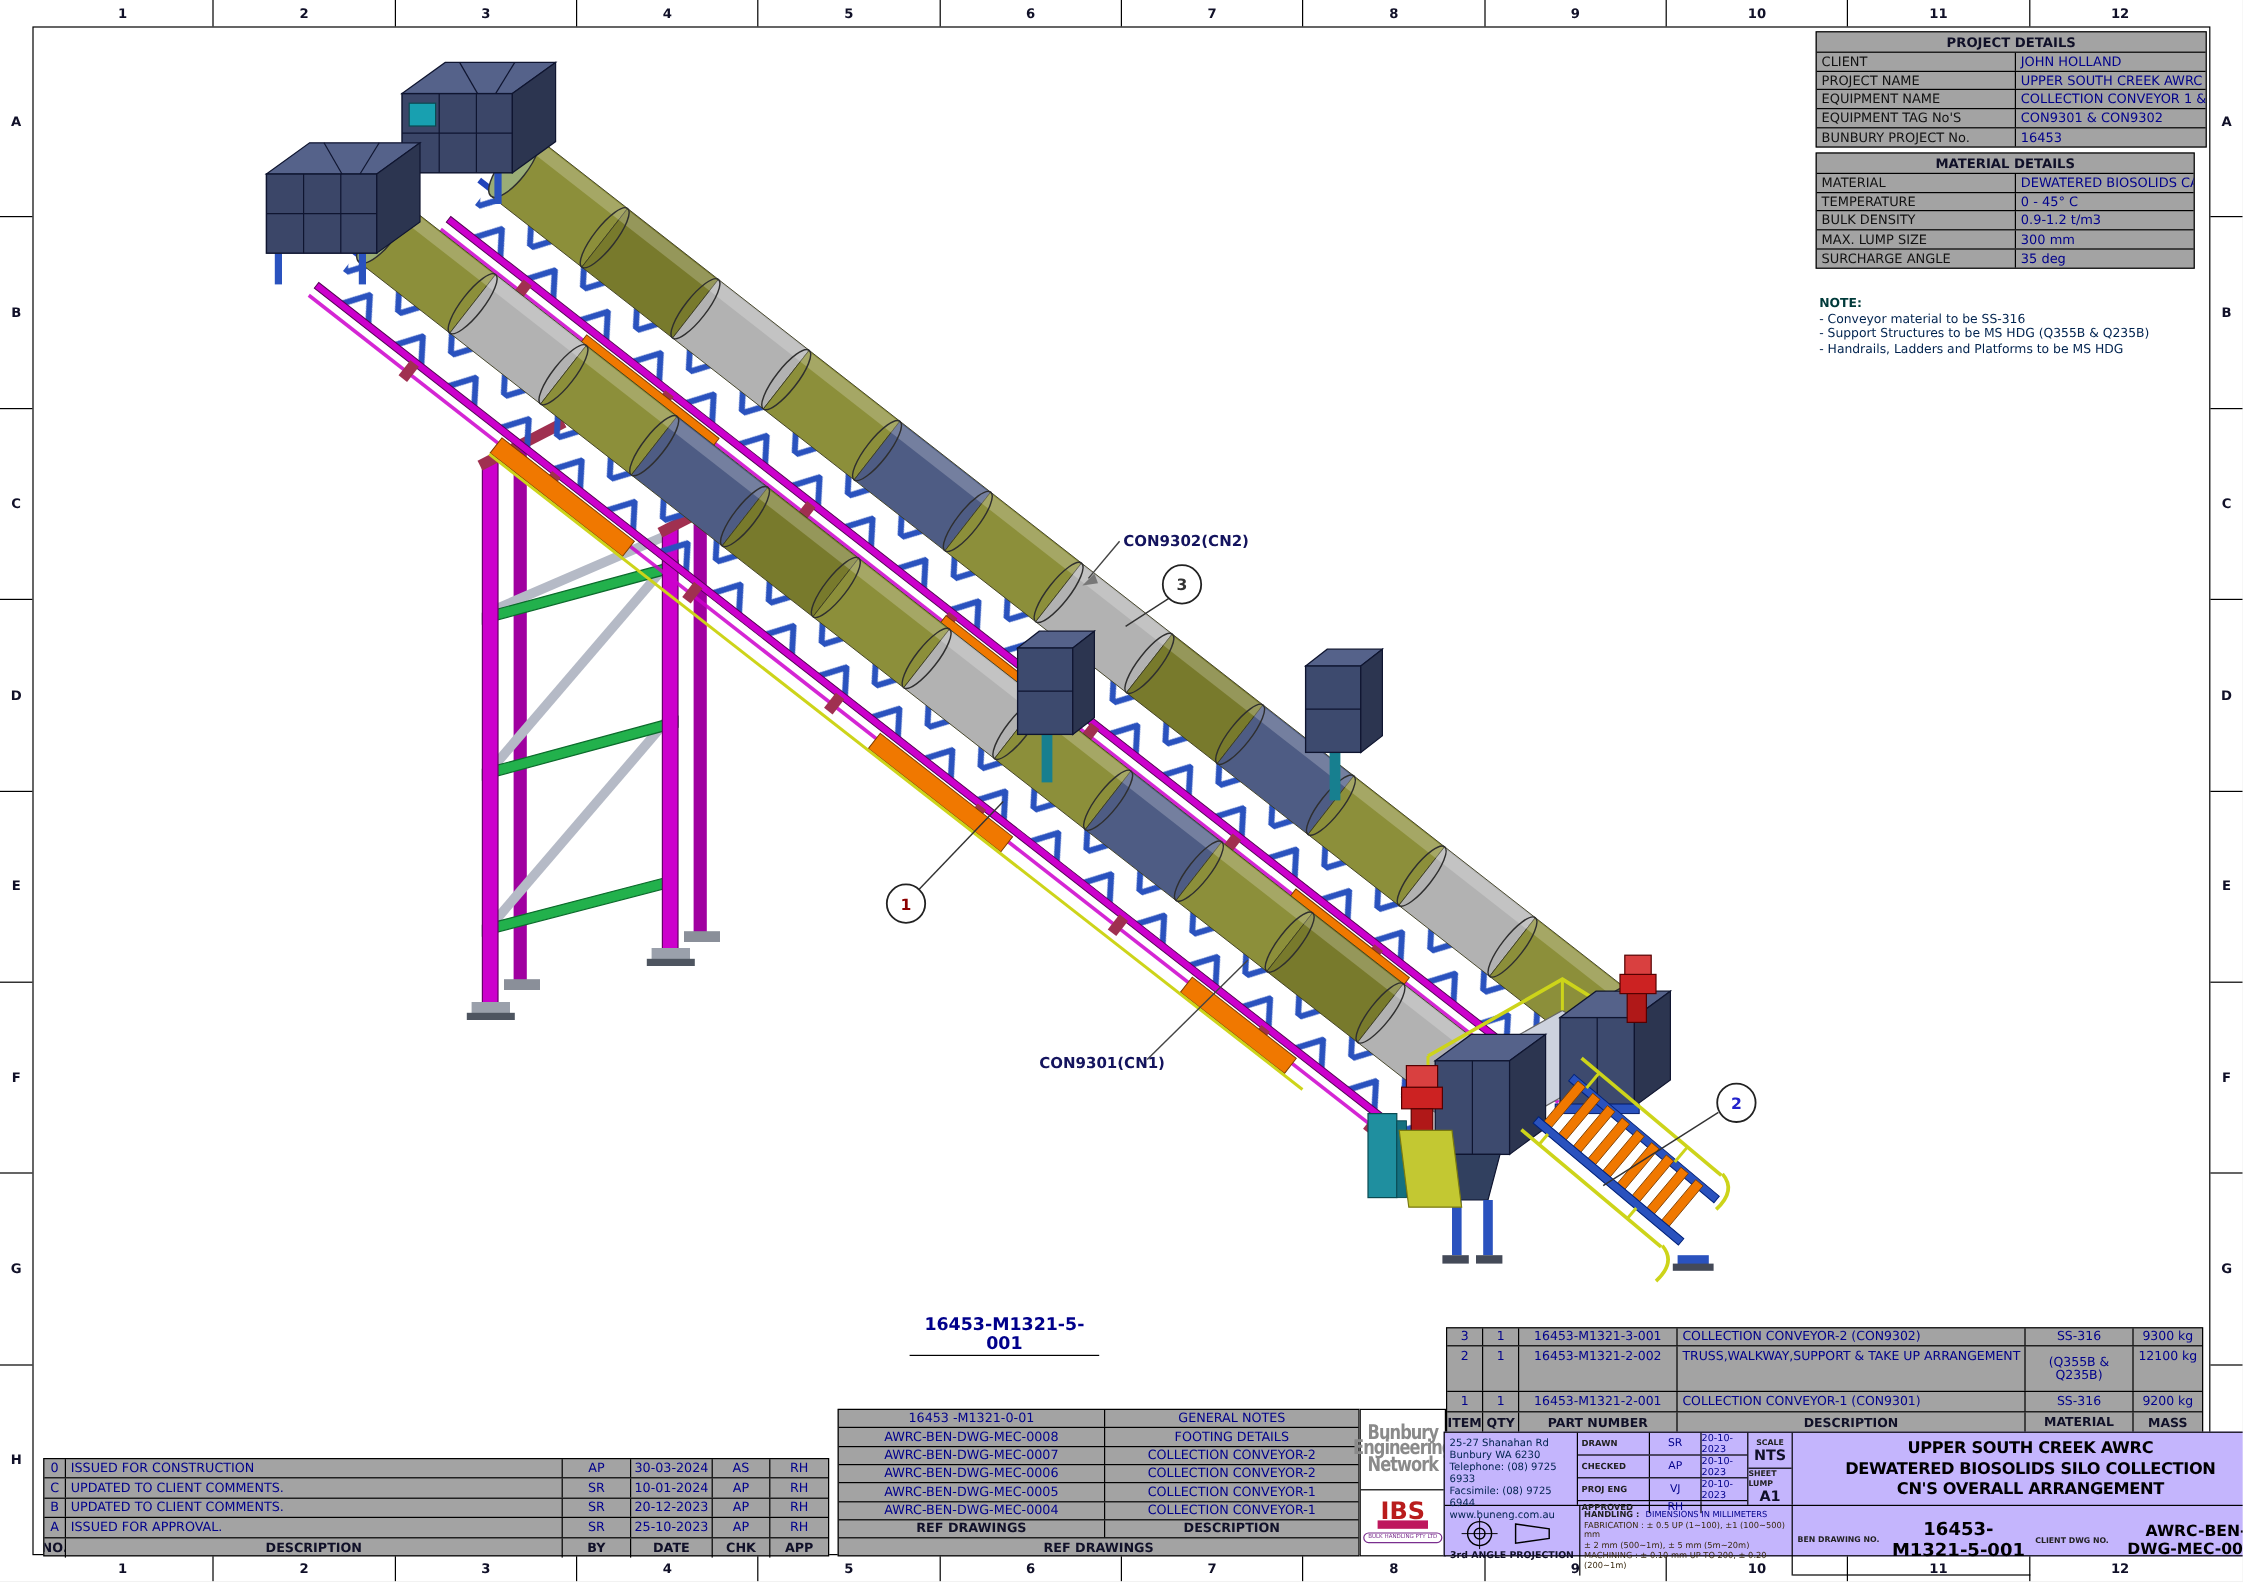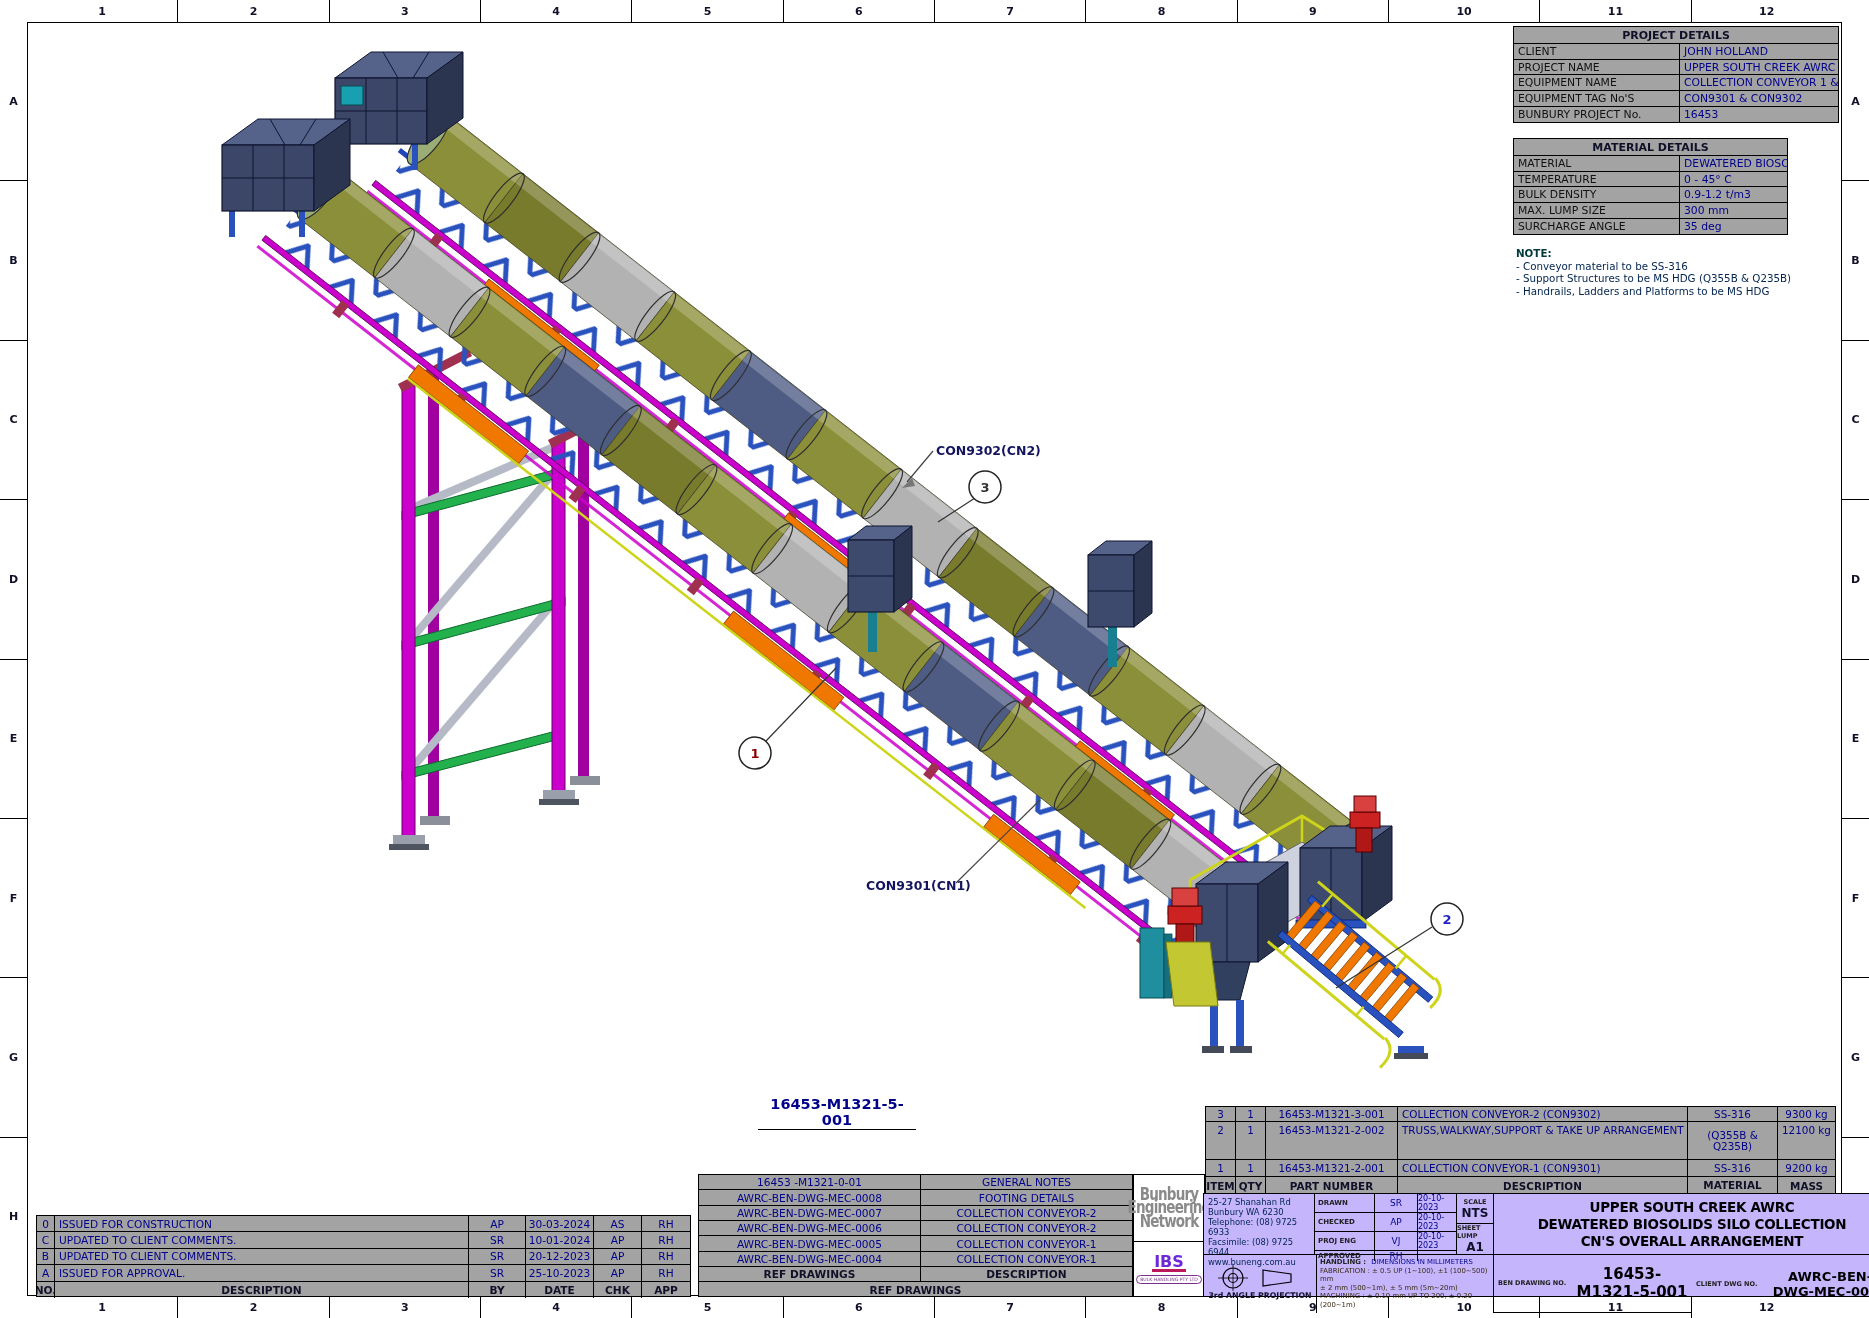--- a/index.html
+++ b/index.html
@@ -58,21 +58,21 @@
   .rev .cby{width:57px;justify-content:center}
   .rev .cdate{width:68px;justify-content:center}
   .rev .cchk{width:48px;justify-content:center}
   .rev .capp{flex:1;justify-content:center}
   
   .logocell{position:absolute;left:1133px;top:1174px;width:72px;height:123px;border:1.4px solid #000;
             box-sizing:border-box;z-index:4;background:#fff}
   .bun{height:66px;border-bottom:1.4px solid #000;display:flex;flex-direction:column;align-items:center;justify-content:center}
   .bun div{font-weight:800;color:#8a8a8a;font-size:13.5px;line-height:13.5px;letter-spacing:-.8px;transform:scaleY(1.25)}
   .ibs{height:53px;display:flex;flex-direction:column;align-items:center;justify-content:center}
-  .ibs .big{font-weight:800;color:#6d28d9;font-size:16px;line-height:15px;border-bottom:3px solid #be185d;padding:0 2px}
+  .ibs .big{font-weight:800;color:#b91c1c;font-size:20px;line-height:15px;border-bottom:7px solid #be185d;padding:0 2px}
   .ibs .sub{margin-top:3px;font-size:4.6px;color:#7a2e8e;border:1px solid #7a2e8e;border-radius:6px;padding:1px 3px;white-space:nowrap}
   
   .tb{position:absolute;left:1203px;top:1193px;width:726px;height:104px;border:1.4px solid #000;box-sizing:border-box;z-index:4;display:flex;flex-direction:column;background:#c4b5fd}
   .tb .row1{height:60px;display:flex;border-bottom:1px solid #000}
   .tb .row2{flex:1;display:flex}
   .cell{border-right:1px solid #000;box-sizing:border-box}
   .cell:last-child{border-right:none}
   .addr{width:111px;padding:3px 4px;font-size:8.4px;line-height:10px;color:#00234f}
   .signoff{width:142px;display:flex;flex-direction:column}
   .signoff .sr{flex:1;display:flex;border-bottom:1px solid #000}
@@ -421,21 +421,21 @@
     <div class="tr">
       <div class="td lab">EQUIPMENT TAG No'S</div>
       <div class="td v val">CON9301 &amp; CON9302</div>
       </div>
     <div class="tr">
       <div class="td lab">BUNBURY PROJECT No.</div>
       <div class="td v val">16453</div>
       </div>
   </div>
 
-  <div class="box pd" style="left:1513px;top:138px;width:275px">
+  <div class="box pd" style="left:1513px;top:127px;width:316px">
     <div class="tr head">
         <div class="td hdr" style="flex:1">MATERIAL DETAILS</div>
       </div>
     <div class="tr">
       <div class="td lab">MATERIAL</div>
       <div class="td v val">DEWATERED BIOSOLIDS CAKE</div>
       </div>
     <div class="tr">
       <div class="td lab">TEMPERATURE</div>
       <div class="td v val">0 - 45° C</div>

